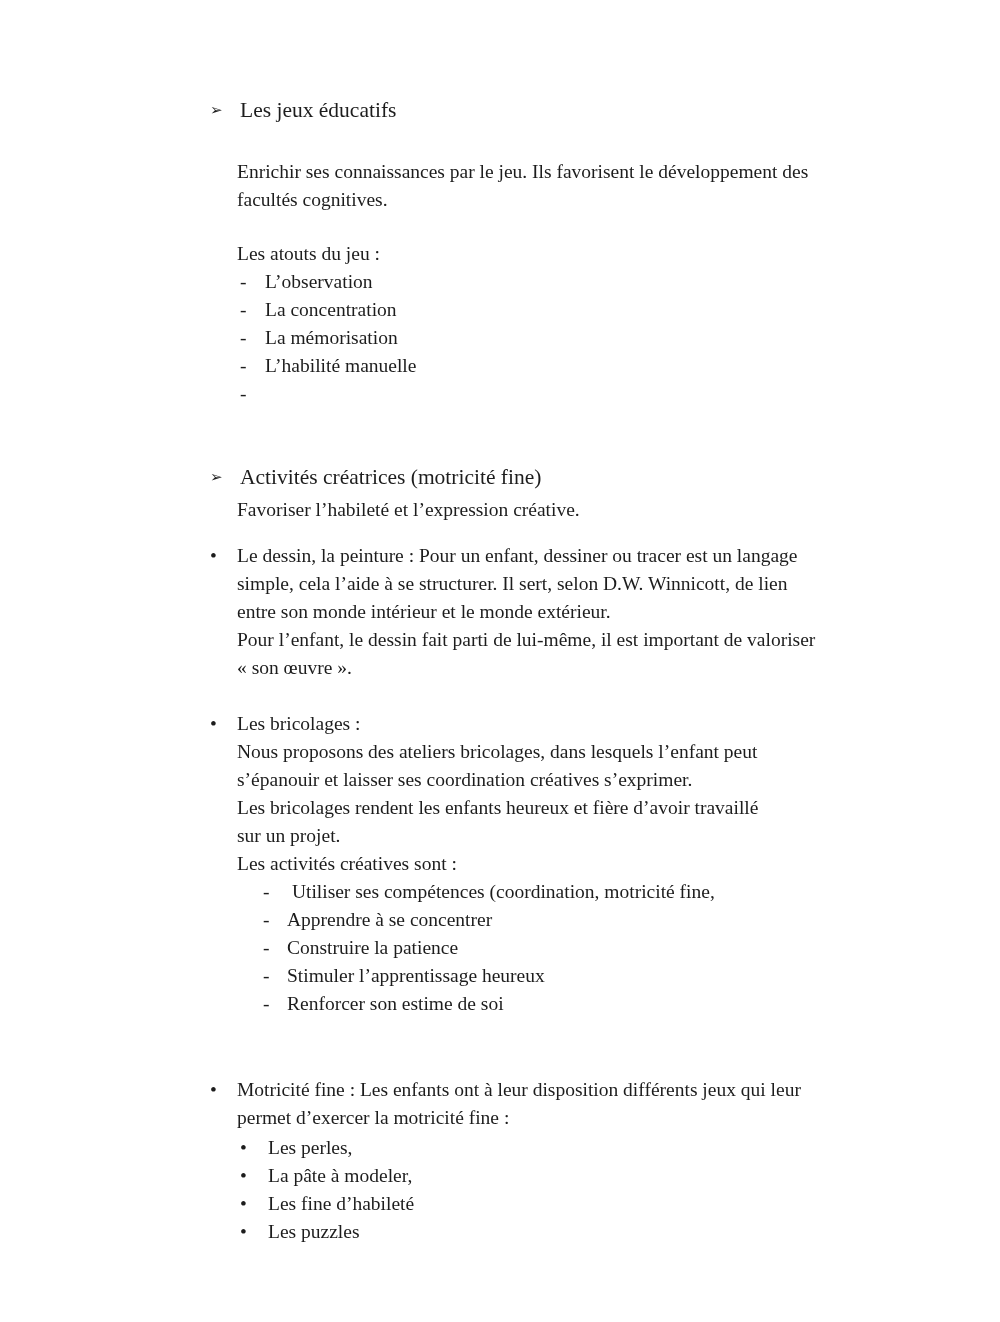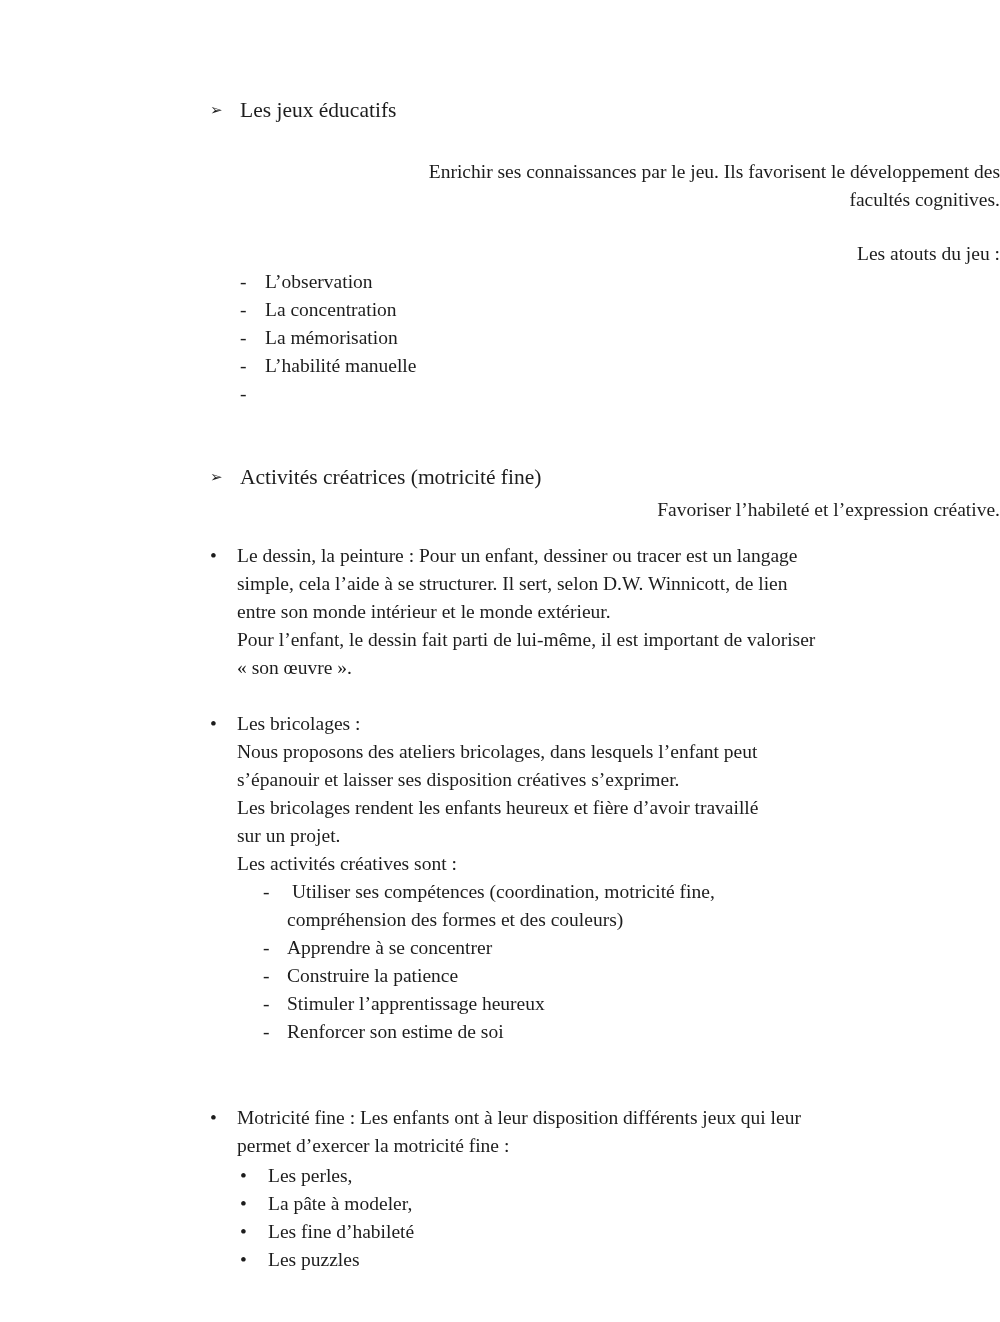--- a/index.html
+++ b/index.html
@@ -26,21 +26,21 @@
     line-height: 30px;
   }
   .heading .hm {
     width: 30px;
     flex: none;
     font-size: 15px;
     line-height: 30px;
   }
 
   
-  .para { margin-left: 237px; text-align: right; }
+  .para { margin-left: 237px; }
 
   
   .dash-li {
     display: flex;
     margin-left: 240px;
   }
   .dash-li .m { width: 25px; flex: none; }
 
   
   .bullet {
@@ -120,33 +120,32 @@
         <div class="tl">Pour l’enfant, le dessin fait parti de lui-même, il est important de valoriser</div>
         <div class="tl">« son œuvre ».</div>
       </div>
   </div>
 
   <div class="bullet" style="margin-top:28px">
     <span class="m">•</span>
     <div>
         <div class="tl">Les bricolages :</div>
         <div class="tl">Nous proposons des ateliers bricolages, dans lesquels l’enfant peut</div>
-        <div class="tl">s’épanouir et laisser ses disposition créatives s’exprimer.</div>
+        <div class="tl">s’épanouir et laisser ses coordination créatives s’exprimer.</div>
         <div class="tl">Les bricolages rendent les enfants heureux et fière d’avoir travaillé</div>
         <div class="tl">sur un projet.</div>
         <div class="tl">Les activités créatives sont :</div>
       </div>
   </div>
 
   <div>
     <div class="dash2-li">
       <span class="m">-</span>
       <div>
           <div class="tl"> Utiliser ses compétences (coordination, motricité fine,</div>
-          <div class="tl">compréhension des formes et des couleurs)</div>
         </div>
     </div>
     <div class="dash2-li">
       <span class="m">-</span>
       <div>
           <div class="tl">Apprendre à se concentrer</div>
         </div>
     </div>
     <div class="dash2-li">
       <span class="m">-</span>

